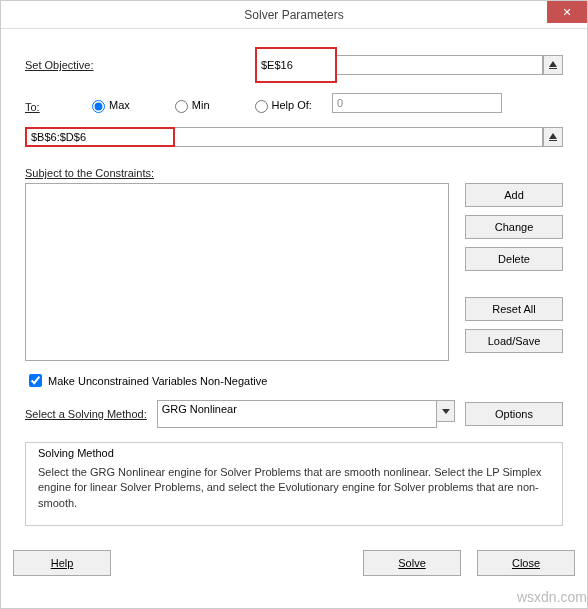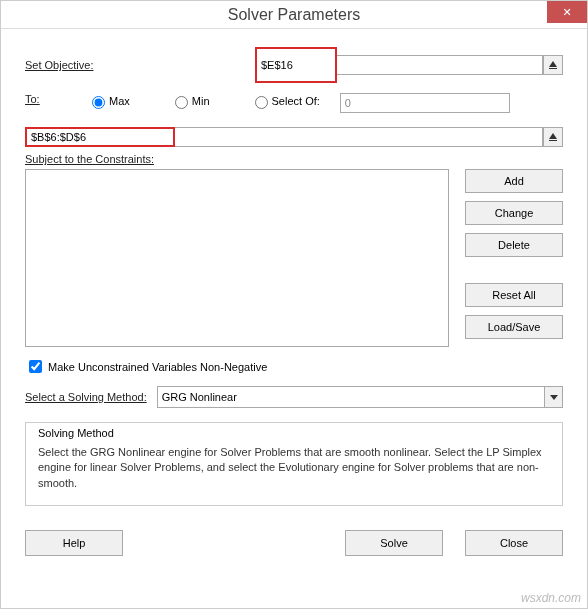--- a/index.html
+++ b/index.html
@@ -1,57 +1,57 @@
 <!DOCTYPE html>
 <html><head>
   <meta charset="utf-8">
   <style>
     * { box-sizing: border-box; font-family: "Segoe UI", Tahoma, sans-serif; font-size: 11px; }
     body { margin: 0; background: #fff; }
     .window { width: 588px; height: 609px; background: #fff; border: 1px solid #ccc; position: relative; }
     .titlebar { height: 28px; background: #fff; border-bottom: 1px solid #ddd; display: flex; align-items: center; justify-content: center; position: relative; }
-    .titlebar-text { font-size: 16px; color: #444; }
+    .titlebar-text { font-size: 12px; color: #444; }
     .close-btn { position: absolute; right: 0; top: 0; width: 40px; height: 22px; background: #c75050; color: #fff; display: flex; align-items: center; justify-content: center; font-size: 11px; cursor: pointer; }
     .content { padding: 18px 24px 10px 24px; }
     .row { display: flex; align-items: center; margin-bottom: 10px; }
     .lbl { color: #222; text-decoration: underline; }
     .obj-field { display: flex; align-items: center; }
     .obj-input { width: 82px; height: 20px; border: 2.5px solid #d82a2a; padding: 16px 4px; background: #fff; }
     .obj-ext { flex: 1; height: 20px; border: 1px solid #a9a9a9; border-left: none; }
     .collapse-btn { width: 20px; height: 20px; border: 1px solid #a9a9a9; background: #f0f0f0; display: flex; align-items: center; justify-content: center; cursor: pointer; }
-    .radio-row { display: flex; align-items: flex-start; margin: 8px 0 14px 0; }
+    .radio-row { display: flex; align-items: flex-end; margin: 8px 0 14px 0; }
     .radio-opt { display: flex; align-items: center; margin-right: 40px; }
     .radio-opt input { margin-right: 4px; }
     .value-of-input { width: 170px; height: 20px; border: 1px solid #a9a9a9; background: #fff; padding: 1px 4px; color: #888; margin-left: 20px; }
-    .cells-input-wrap { display: flex; align-items: center; margin-top: 4px; margin-bottom: 6px; }
+    .cells-input-wrap { display: flex; align-items: center; margin-top: 4px; margin-bottom: 20px; }
     .cells-input { width: 150px; height: 20px; border: 2.5px solid #d82a2a; padding: 1px 4px; background: #fff; }
     .cells-ext { flex: 1; height: 20px; border: 1px solid #a9a9a9; border-left: none; }
     .constraints-area { display: flex; gap: 16px; margin-top: 4px; }
     .list-box { flex: 1; height: 178px; border: 1px solid #a9a9a9; background: #fff; }
     .btn-col { width: 98px; display: flex; flex-direction: column; gap: 8px; }
     .btn { height: 24px; border: 1px solid #a9a9a9; background: #f0f0f0; display: flex; align-items: center; justify-content: center; cursor: pointer; }
     .gap-lg { margin-top: 18px; }
     .chk-row { display: flex; align-items: center; margin: 10px 0; }
     .chk-row input { margin-right: 6px; }
     .method-row { display: flex; align-items: center; gap: 10px; margin-bottom: 14px; }
     .method-lbl { min-width: 100px; }
     .select-wrap { flex: 1; display: flex; }
-    .method-select { flex: 1; height: 22px; border: 1px solid #a9a9a9; background: #fff; padding: 2px 4px; display: flex; align-items: center; }
+    .method-select { flex: 1; height: 28px; border: 1px solid #a9a9a9; background: #fff; padding: 2px 4px; display: flex; align-items: flex-start; }
     .dd-btn { width: 18px; height: 22px; border: 1px solid #a9a9a9; border-left: none; background: #f0f0f0; display: flex; align-items: center; justify-content: center; cursor: pointer; }
     .opt-btn { width: 98px; }
     .info-box { border: 1px solid #ccc; padding: 4px 12px 14px 12px; }
     .info-title { font-weight: 400; margin-bottom: 6px; }
     .info-text { color: #333; line-height: 1.4; }
-    .footer { display: flex; padding: 14px 24px; gap: 22px; }
+    .footer { display: flex; padding: 14px 12px; gap: 16px; text-decoration: underline; }
     .footer-spacer { flex: 1; }
     .footer-btn { width: 98px; height: 26px; }
     .arrow-up::before { content: ""; display: block; width: 0; height: 0; border-left: 4px solid transparent; border-right: 4px solid transparent; border-bottom: 6px solid #333; position: relative; }
     .arrow-up::after { content: ""; display: block; width: 8px; height: 1.5px; background: #333; margin-top: 1px; }
     .arrow-down { width: 0; height: 0; border-left: 4px solid transparent; border-right: 4px solid transparent; border-top: 5px solid #333; }
-    .wmark { position: absolute; bottom: 3px; right: 6px; color: #bbb; font-size: 12px; font-style: italic; }
+    .wmark { position: absolute; bottom: 3px; right: 0; color: #bbb; font-size: 14px; }
   </style>
 </head>
 <body>
 
 <div class="window">
   <div class="titlebar">
     <span class="titlebar-text">Solver Parameters</span>
     <div class="close-btn">✕</div>
   </div>
 
@@ -72,21 +72,21 @@
       <label class="radio-opt">
         <input type="radio" name="to" checked="" style="">
         <span>Max</span>
       </label>
       <label class="radio-opt">
         <input type="radio" name="to" style="">
         <span>Min</span>
       </label>
       <label class="radio-opt" style="margin-right:0;">
         <input type="radio" name="to" style="">
-        <span>Select Of:</span>
+        <span>Help Of:</span>
       </label>
       <input class="value-of-input" value="0" style="">
     </div>
 
     <div class="cells-input-wrap">
       <input class="cells-input" value="$B$6:$D$6" style="">
       <div class="cells-ext"></div>
       <div class="collapse-btn">
           <span class="arrow-up"></span>
         </div>
@@ -122,20 +122,23 @@
     <div class="method-row">
       <div class="method-lbl lbl">Select a Solving Method:</div>
       <div class="select-wrap">
         <div class="method-select">
             <span>GRG Nonlinear</span>
           </div>
         <div class="dd-btn">
             <span class="arrow-down"></span>
           </div>
       </div>
+      <div class="btn opt-btn">
+          <span>Options</span>
+        </div>
     </div>
 
     <div class="info-box">
       <div class="info-title">Solving Method</div>
       <div class="info-text">Select the GRG Nonlinear engine for Solver Problems that are smooth nonlinear. Select the LP Simplex engine for linear Solver Problems, and select the Evolutionary engine for Solver problems that are non-smooth.</div>
     </div>
   </div>
 
   <div class="footer">
     <div class="btn footer-btn">

